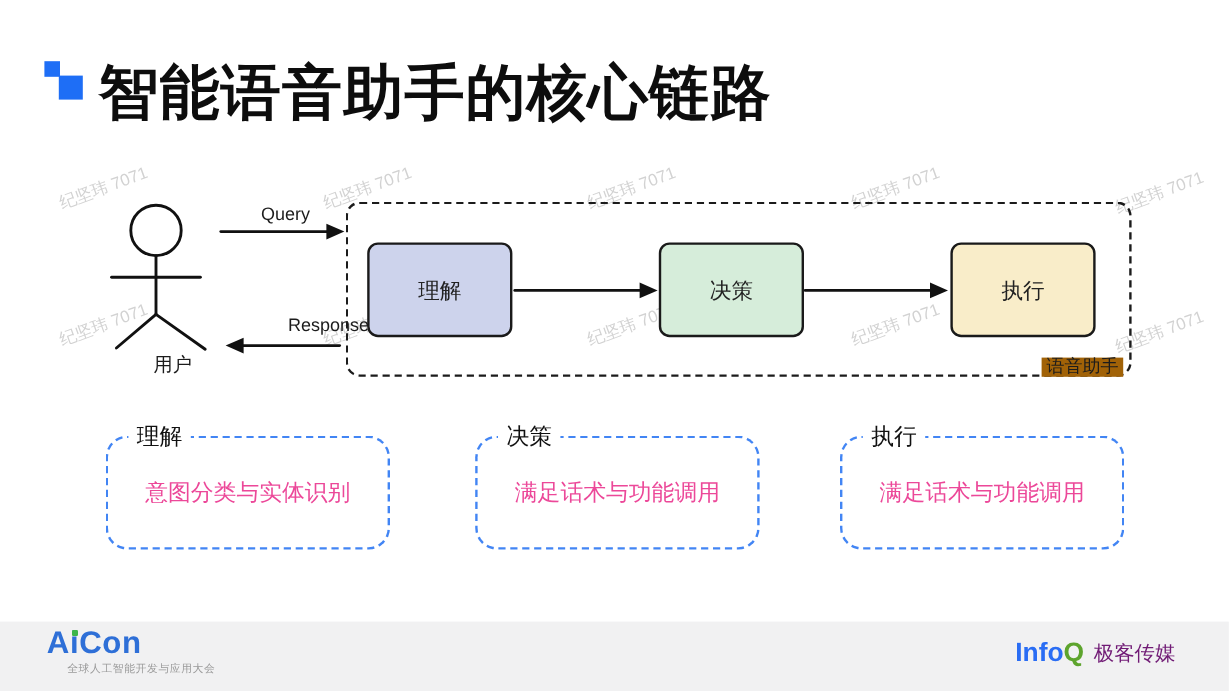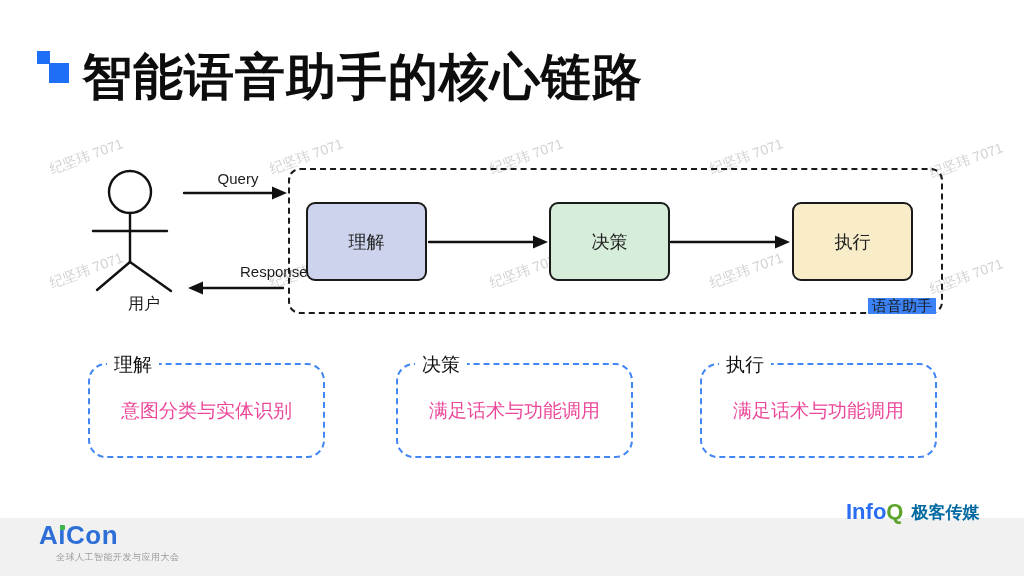--- a/index.html
+++ b/index.html
@@ -34,21 +34,21 @@
   .query-label    { left:198px; top:170px; width:80px; text-align:center; font-size:15px; }
   .response-label { left:196px; top:263px; width:80px; text-align:left; font-size:15px;margin-left:44px; }
   .user-label     { left:100px; top:294px; width:60px; text-align:right; font-size:16px; }
 
   .assistant-box {
     position:absolute; left:288px; top:168px; width:655px; height:146px;
     border:2.5px dashed #1b1b1b; border-radius:12px; z-index:1;
   }
   .assistant-label {
     position:absolute; right:5px; bottom:-2px;
-    background:#3b82f6; padding:0 4px;
+    background:#a16207; padding:0 4px;
     font-size:15px; color:#1c1c1c; line-height:1.1; white-space:nowrap;
   }
 
   .stage-box {
     position:absolute; top:202px; width:121px; height:79px;
     border:2px solid #1a1a1a; border-radius:9px;
     display:flex; align-items:center; justify-content:center;
     font-size:18px; color:#222222; z-index:2;
   }
   .stage-1 { left:306px; }
@@ -73,25 +73,25 @@
 
   
   .footer-bar {
     position:absolute; left:0; top:518px; width:1024px; height:58px;
     background:#f1f1f2;
   }
   .aicon { position:absolute; left:39px; top:521px; }
   .aicon-text { font-size:26px; font-weight:800; color:#2e6fd7; letter-spacing:0.5px; line-height:28px; }
   .aicon-dot { position:absolute; left:21px; top:4px; width:5px; height:5px; background:#3cb54a; border-radius:1px; }
   .aicon-subtitle { position:absolute; left:56px; top:551px; font-size:9px; color:#9a9a9a; letter-spacing:0.5px; white-space:nowrap; }
-  .infoq { position:absolute; left:846px; top:500px; display:flex; align-items:center; gap:8px; }
+  .infoq { position:absolute; left:846px; top:532px; display:flex; align-items:center; gap:8px; }
   .infoq-logo { font-size:22px; font-weight:800; line-height:24px; }
   .infoq-info { color:#2a6df4; }
   .infoq-q { color:#5da42d; }
-  .infoq-media { font-size:17px; font-weight:700; color:#0369a1; white-space:nowrap;text-align:center; }
+  .infoq-media { font-size:17px; font-weight:400; color:#701a75; white-space:nowrap;text-align:center; }
 </style>
 </head>
 <body>
 
 <div class="slide">
 
   <span class="wm" style="left:48px;  top:148px;">纪坚玮 7071</span>
   <span class="wm" style="left:268px; top:148px;">纪坚玮 7071</span>
   <span class="wm" style="left:488px; top:148px;">纪坚玮 7071</span>
   <span class="wm" style="left:708px; top:148px;">纪坚玮 7071</span>

